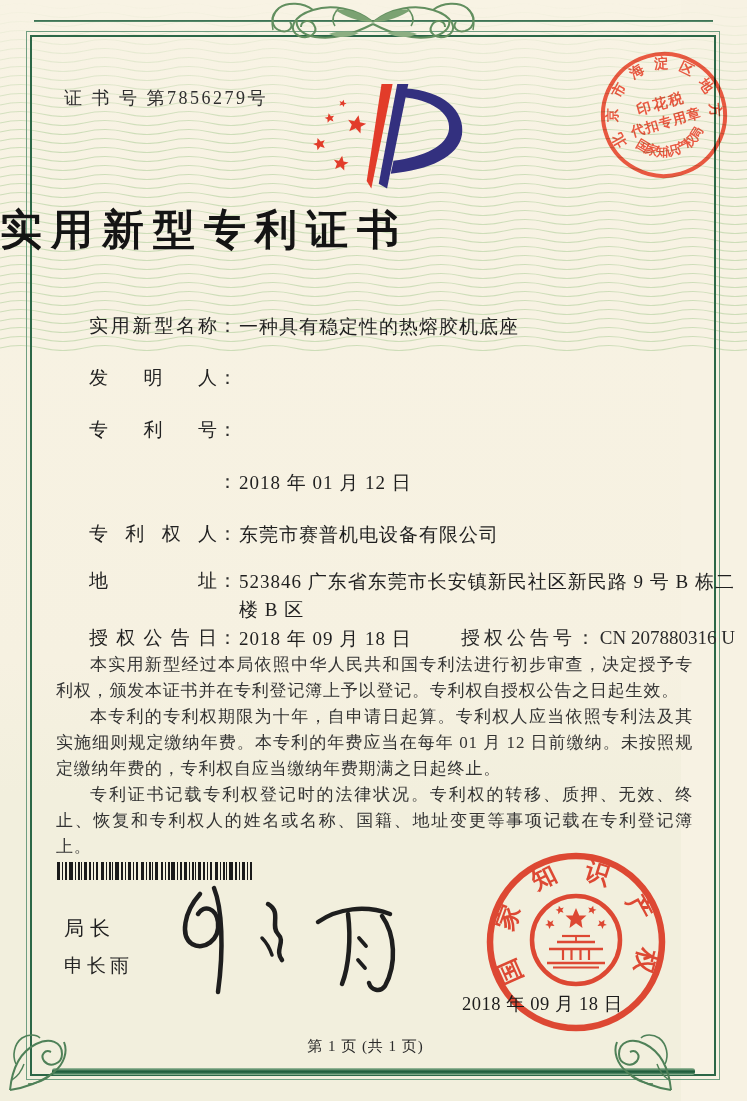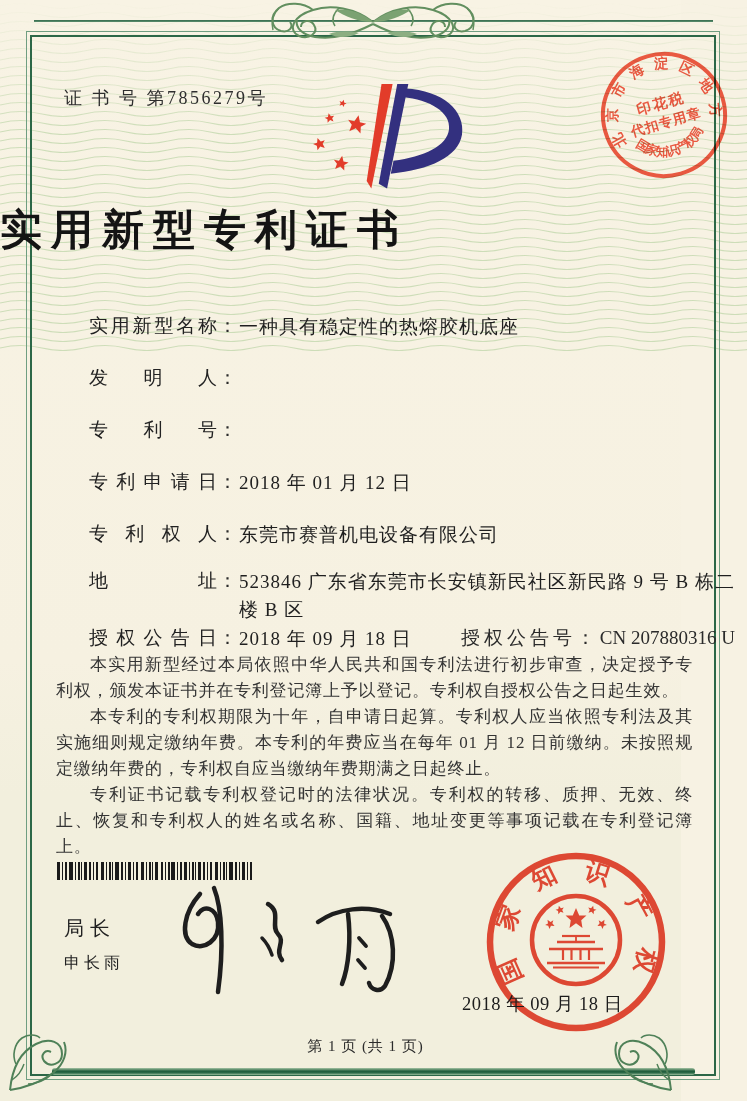--- a/index.html
+++ b/index.html
@@ -35,21 +35,21 @@
              text-align:justify;text-align-last:justify;color:#222;}
   .frow .colon{position:absolute;left:129px;top:0;}
   .frow .val{margin-left:150px;width:498px;letter-spacing:1px;line-height:28px;color:#1f1f1f;}
   .grant2{position:absolute;left:372px;top:0;white-space:nowrap;}
   .grant2 .lbl2{letter-spacing:4px;}
   .body{position:absolute;left:56px;top:652px;width:637px;z-index:3;
         font-size:17px;line-height:26px;text-align:justify;color:#343434;letter-spacing:.8px;}
   .body p{margin:0;text-indent:2em;}
   .barcode{position:absolute;left:57px;top:862px;z-index:3;}
   .officer-t{position:absolute;left:64px;top:915px;font-size:20px;letter-spacing:6px;z-index:3;color:#222;}
-  .officer-n{position:absolute;left:64px;top:953px;font-size:16px;letter-spacing:4px;z-index:3;color:#222;}
+  .officer-n{position:absolute;left:64px;top:953px;font-size:19px;letter-spacing:4px;z-index:3;color:#222;}
   .sig{position:absolute;left:170px;top:878px;z-index:3;}
   .seal{position:absolute;left:457px;top:843px;z-index:4;mix-blend-mode:multiply;opacity:.93;}
   .sealdate{position:absolute;left:462px;top:991px;font-size:18.5px;letter-spacing:.5px;z-index:5;color:#1c1c1c;}
   .footer{position:absolute;left:0;top:1037px;width:100%;text-align:center;font-size:15px;
           letter-spacing:1px;z-index:3;color:#2b2b2b;margin-left:25px;}
 </style>
 </head>
 <body>
 
 <div class="page">
@@ -146,21 +146,20 @@
     </div>
     <div class="frow" style="top:52px">
       <span class="lbl">发明人</span>
         <span class="colon">：</span>
     </div>
     <div class="frow" style="top:104px">
       <span class="lbl">专利号</span>
         <span class="colon">：</span>
     </div>
     <div class="frow" style="top:156px">
-      <span class="lbl">专利申请日</span>
         <span class="colon">：</span>
       <div class="val">2018 年 01 月 12 日</div>
     </div>
     <div class="frow" style="top:208px">
       <span class="lbl">专利权人</span>
         <span class="colon">：</span>
       <div class="val">东莞市赛普机电设备有限公司</div>
     </div>
     <div class="frow" style="top:255px">
       <span class="lbl">地址</span>

